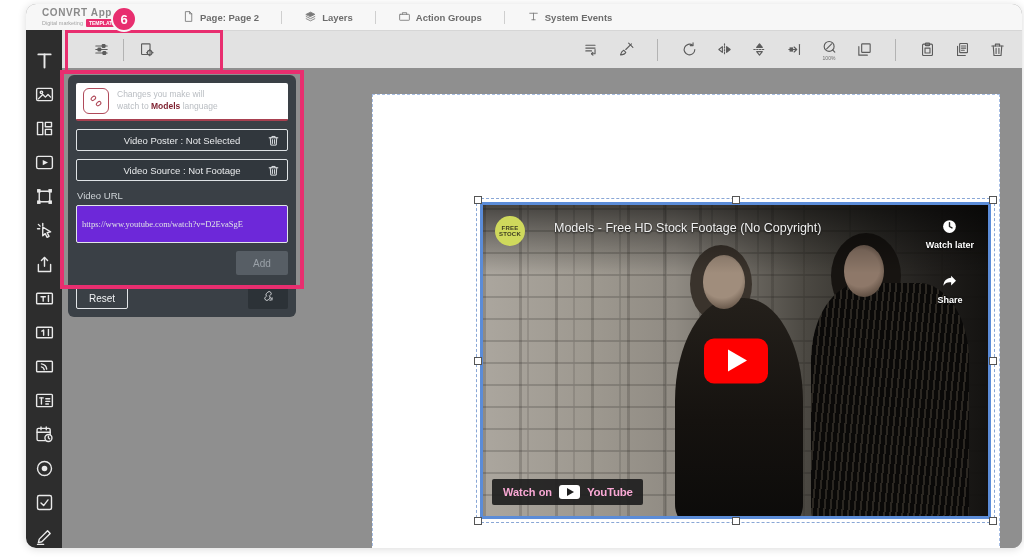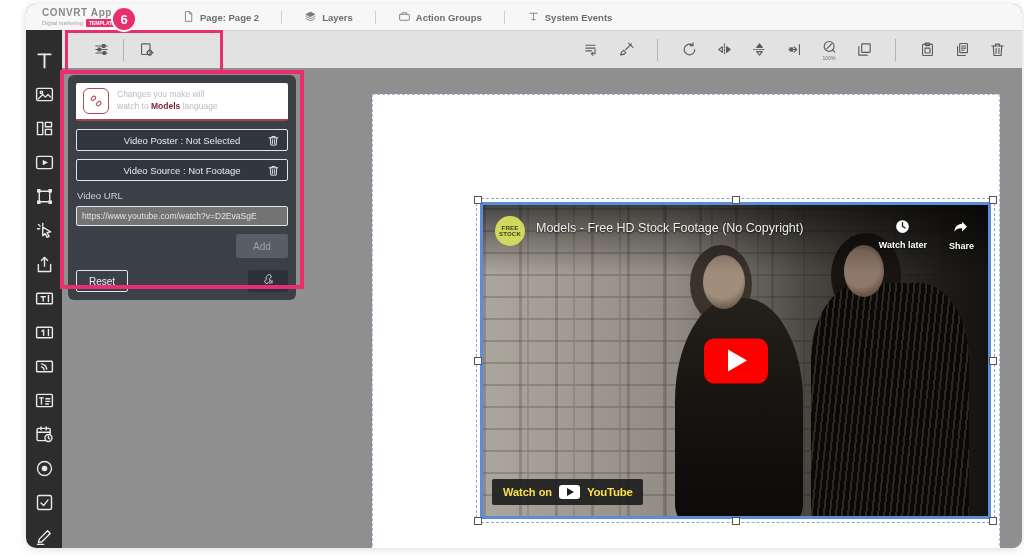--- a/index.html
+++ b/index.html
@@ -74,37 +74,37 @@
   .m1-body { left:38%; top:30%; width:128px; height:72%; border-radius:46% 46% 8% 8%;
              background:linear-gradient(180deg,#24201b 0%,#15120f 55%,#0c0b0a 100%); }
   .m2-hair { left:69%; top:9%; width:70px; height:86px; border-radius:50%; background:#171411; }
   .m2-head { left:71.5%; top:13%; width:40px; height:52px; border-radius:50%;
              background:radial-gradient(circle at 42% 45%, #8e7869 0 50%, #5c4c40 80%, #3c322a 100%); }
   .m2-body { left:65%; top:25%; width:158px; height:78%; border-radius:32% 32% 6% 6%;
              background:repeating-linear-gradient(96deg, rgba(70,63,55,.55) 0 2px, rgba(10,9,8,1) 2px 6px),#0c0b09; }
 
   .yt-top { position:absolute; left:0; top:0; right:0; height:68px; z-index:3;
             background:linear-gradient(180deg, rgba(0,0,0,.58) 0%, rgba(0,0,0,.25) 55%, transparent 100%);
-            display:flex; align-items:flex-start; gap:11px; padding:11px 14px 0 12px; }
+            display:flex; align-items:flex-start; gap:29px; padding:11px 14px 0 12px; }
   .yt-avatar { width:30px; height:30px; border-radius:50%; background:#cfd95c; flex:0 0 auto;
                display:flex; flex-direction:column; align-items:center; justify-content:center;
                color:#3c3c22; font-weight:bold; }
   .yt-avatar span { font-size:6px; line-height:6.5px; letter-spacing:.2px; }
   .yt-title { flex:1; color:#f0f0f0; font-size:12.5px; margin-top:5px;
               text-shadow:0 1px 2px rgba(0,0,0,.8); white-space:nowrap; overflow:hidden; }
-  .yt-actions { display:flex; gap:22px; margin-top:2px; }
+  .yt-actions { display:flex; gap:22px; margin-top:2px;flex-direction:column; }
   .yt-action { display:flex; flex-direction:column; align-items:center; gap:3px; color:#fff;
                font-size:9px; font-weight:bold; text-shadow:0 1px 2px rgba(0,0,0,.8); cursor:pointer; }
   .yt-play { position:absolute; left:50%; top:50%; transform:translate(-50%,-50%); width:64px; height:45px;
              background:#ff0000; border-radius:10px; display:flex; align-items:center; justify-content:center;
              cursor:pointer; z-index:4; }
   .yt-play-tri { width:0; height:0; border-left:19px solid #fff; border-top:11px solid transparent;
                  border-bottom:11px solid transparent; margin-left:4px; }
   .yt-watch { position:absolute; left:9px; bottom:11px; z-index:4; display:flex; align-items:center; gap:7px;
-              background:rgba(30,30,30,.92); color:#fde047; padding:6px 11px; border-radius:2px; cursor:pointer; }
+              background:rgba(30,30,30,.92); color:#f9a8d4; padding:6px 11px; border-radius:2px; cursor:pointer; }
   .yt-watch-text { font-size:11px; font-weight:bold; }
   .yt-logo-box { width:21px; height:14px; background:#fff; border-radius:3px;
                  display:flex; align-items:center; justify-content:center; }
   .yt-logo-tri { width:0; height:0; border-left:7px solid #1e1e1e; border-top:4px solid transparent;
                  border-bottom:4px solid transparent; margin-left:1px; }
   .yt-brand { font-size:11.5px; font-weight:bold; letter-spacing:-.3px; }
 
   
   .panel { position:absolute; left:42px; top:71px; width:228px; background:#3a4046;
            border-radius:6px; padding:8px; z-index:4; }
@@ -114,22 +114,22 @@
                  display:flex; align-items:center; justify-content:center; flex:0 0 auto; }
   .notice-icon svg { width:18px; height:18px; stroke-width:1.4; }
   .notice-text { font-size:8.5px; color:#b9bdc2; line-height:1.4; }
   .notice-text b { color:#7d1f2e; font-weight:bold; }
   .field-btn { position:relative; margin-top:8px; height:22px; background:#31373d;
                border:1px solid #dfe3e6; border-radius:2px; display:flex; align-items:center;
                justify-content:center; color:#e9ebed; font-size:9.5px; cursor:pointer; }
   .field-trash { position:absolute; right:7px; top:4px; width:13px; height:13px; color:#e2e5e8; cursor:pointer; }
   .field-trash svg { width:13px; height:13px; stroke-width:1.8; }
   .url-label { margin:9px 0 4px 1px; font-size:9.5px; color:#ced3d7; }
-  .url-input { width:100%; height:20px; background:#737373; border:1px solid #e2e5e8; border-radius:2px;
-               color:#dfe3e6; font-size:8.5px; padding:0 5px; font-family:Liberation Sans, sans-serif; }
+  .url-input { width:100%; height:38px; background:#6d28d9; border:1px solid #e2e5e8; border-radius:2px;
+               color:#dfe3e6; font-size:8.5px; padding:0 5px; font-family:Liberation Serif, serif; }
   .add-row { display:flex; justify-content:flex-end; margin-top:8px; }
   .add-btn { width:52px; height:24px; background:#575e65; color:#9aa1a8; border:none; border-radius:2px;
              font-size:10px; display:flex; align-items:center; justify-content:center; cursor:default; }
   .panel-bottom { display:flex; justify-content:space-between; align-items:center; margin-top:12px; }
   .reset-btn { height:22px; padding:0 12px; background:transparent; border:1px solid #e2e5e8;
                border-radius:2px; color:#f0f2f4; font-size:10px; cursor:pointer; }
   .unlink-btn { width:40px; height:22px; background:#2c3237; border-radius:2px; color:#dadde0;
                 display:flex; align-items:center; justify-content:center; cursor:pointer; }
   .unlink-btn svg { width:14px; height:14px; }
 

